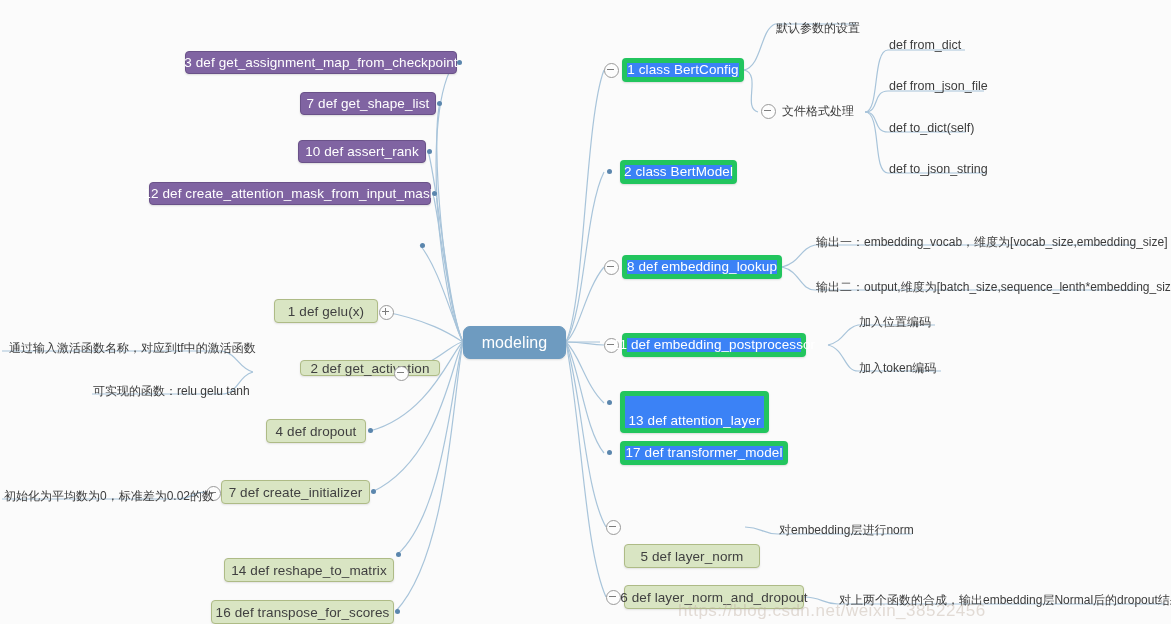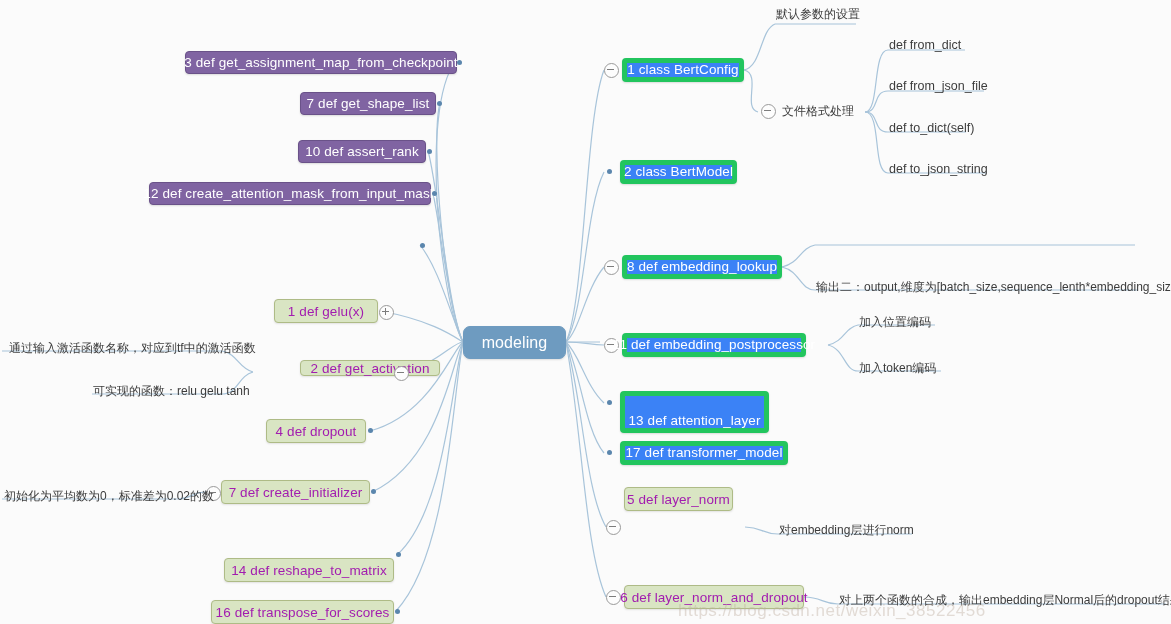--- a/index.html
+++ b/index.html
@@ -39,21 +39,21 @@
   }
   .node.purple{
     background:#8064a2;
     border:1px solid #6a5289;
     color:#ffffff;
     box-shadow:0 1px 2px rgba(0,0,0,.13);
   }
   .node.green{
     background:#d9e5c3;
     border:1px solid #aebb86;
-    color:#a21caf;
+    color:#404040;
     box-shadow:0 1px 2px rgba(0,0,0,.10);
   }
   .leaf{
     position:absolute;
     white-space:nowrap;
     font-size:12.5px;
     color:#3c3c3c;
     letter-spacing:0;
   }
   .leaf.cn{font-size:12px;}
@@ -186,21 +186,21 @@
   <div class="node red" style="left:620px;top:391px;width:149px;height:42px;">
     <span>13 def attention_layer</span>
   </div>
 
   <div class="dot" style="left:607px;top:450px;"></div>
   <div class="node red" style="left:620px;top:441px;width:168px;height:24px;">
     <span>17 def transformer_model</span>
   </div>
 
   <div class="toggle" style="left:606px;top:520px;"></div>
-  <div class="node green" style="left:624px;top:487px;width:109px;height:24px;">
+  <div class="node green" style="left:624px;top:544px;width:136px;height:24px;">
     <span>5 def layer_norm</span>
   </div>
 
   <div class="toggle" style="left:606px;top:590px;"></div>
   <div class="node green" style="left:624px;top:585px;width:180px;height:24px;">
     <span>6 def layer_norm_and_dropout</span>
   </div>
 
   <div class="node purple" style="left:185px;top:51px;width:272px;height:23px;">
     <span>3 def get_assignment_map_from_checkpoint</span>
@@ -248,30 +248,31 @@
   <div class="node green" style="left:224px;top:543px;width:170px;height:24px;margin-top:15px;">
     <span>14 def reshape_to_matrix</span>
   </div>
   <div class="dot" style="left:396px;top:552px;"></div>
 
   <div class="node green" style="left:211px;top:600px;width:183px;height:24px;">
     <span>16 def transpose_for_scores</span>
   </div>
   <div class="dot" style="left:395px;top:609px;"></div>
 
-  <div class="leaf cn" style="left:776px;top:6px;text-align:right;">默认参数的设置</div>
+  <div class="leaf cn" style="left:776px;top:20px;text-align:right;">默认参数的设置</div>
 
   <div class="toggle" style="left:761px;top:104px;"></div>
   <div class="leaf cn" style="left:782px;top:103px;">文件格式处理</div>
 
   <div class="leaf" style="left:889px;top:38px;">def from_dict</div>
   <div class="leaf" style="left:889px;top:79px;">def from_json_file</div>
   <div class="leaf" style="left:889px;top:121px;">def to_dict(self)</div>
   <div class="leaf" style="left:889px;top:162px;">def to_json_string</div>
 
+  <div class="leaf cn" style="left:816px;top:234px;">输出一：embedding_vocab，维度为[vocab_size,embedding_size]</div>
   <div class="leaf cn" style="left:816px;top:279px;">输出二：output,维度为[batch_size,sequence_lenth*embedding_size]</div>
 
   <div class="leaf cn" style="left:859px;top:314px;">加入位置编码</div>
   <div class="leaf cn" style="left:859px;top:360px;">加入token编码</div>
 
   <div class="leaf cn" style="left:779px;top:522px;">对embedding层进行norm</div>
 
   <div class="leaf cn" style="left:839px;top:592px;">对上两个函数的合成，输出embedding层Normal后的dropout结果</div>
 
   <div class="leaf cn" style="left:9px;top:340px;">通过输入激活函数名称，对应到tf中的激活函数</div>

